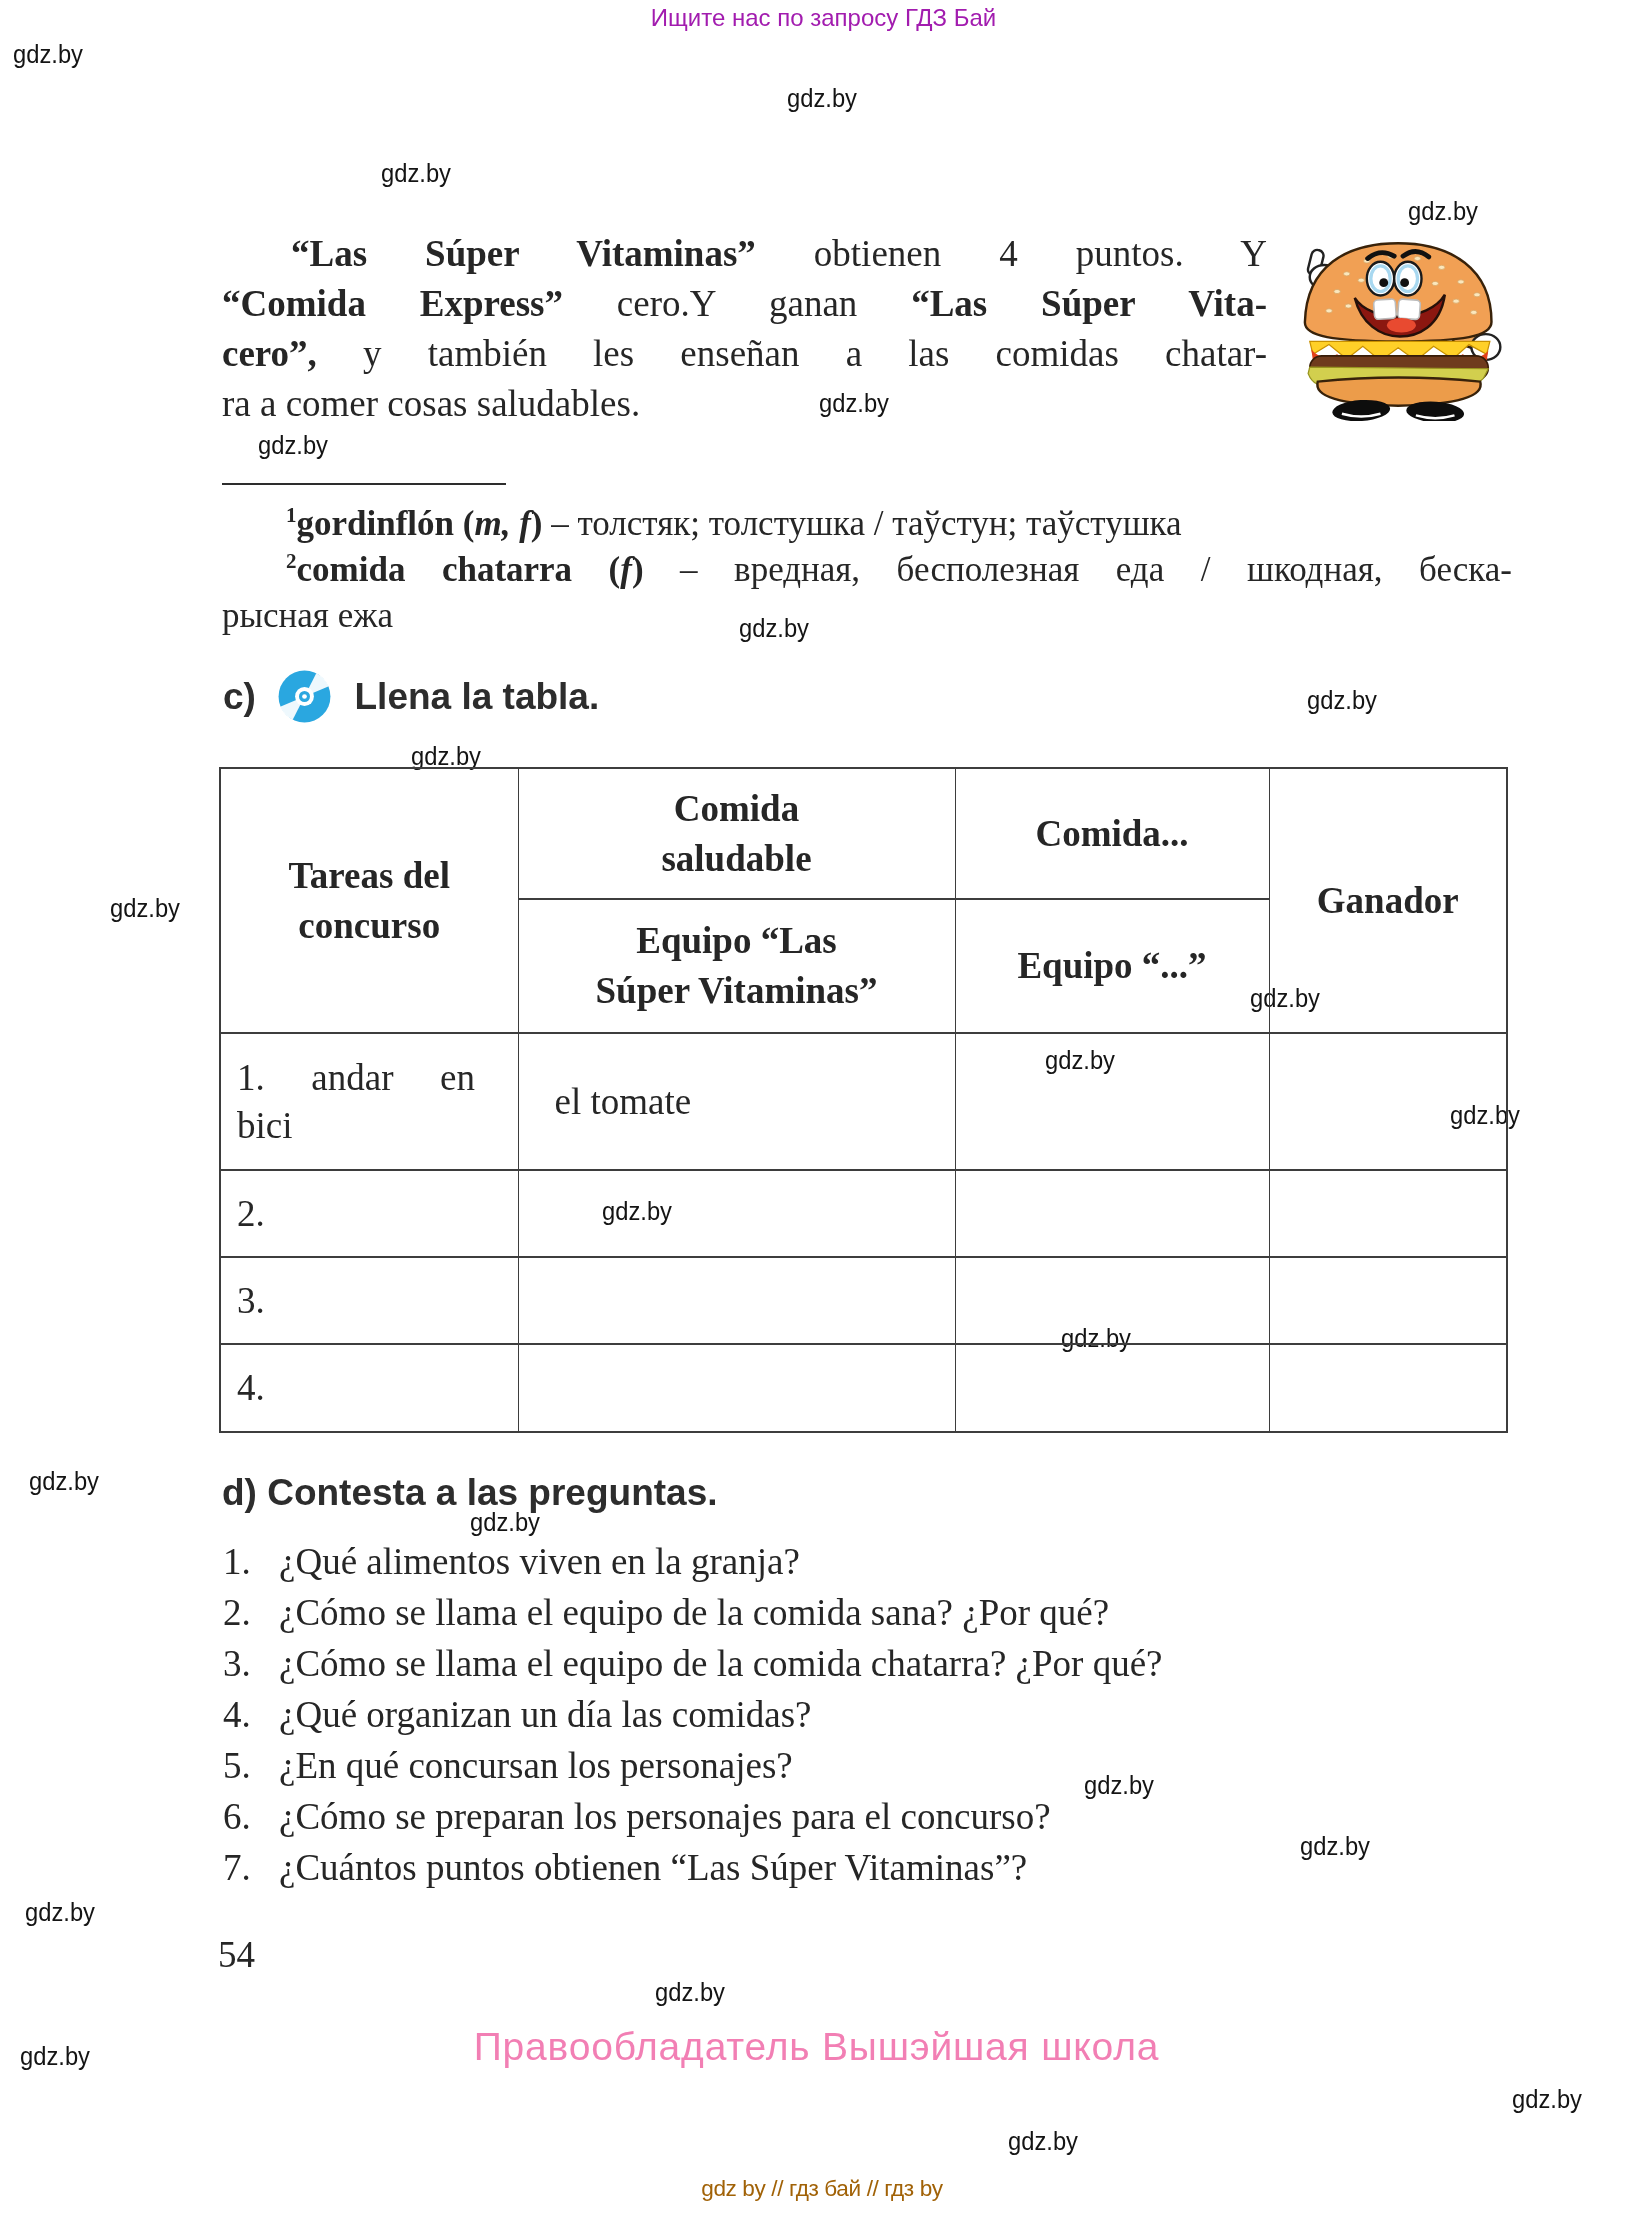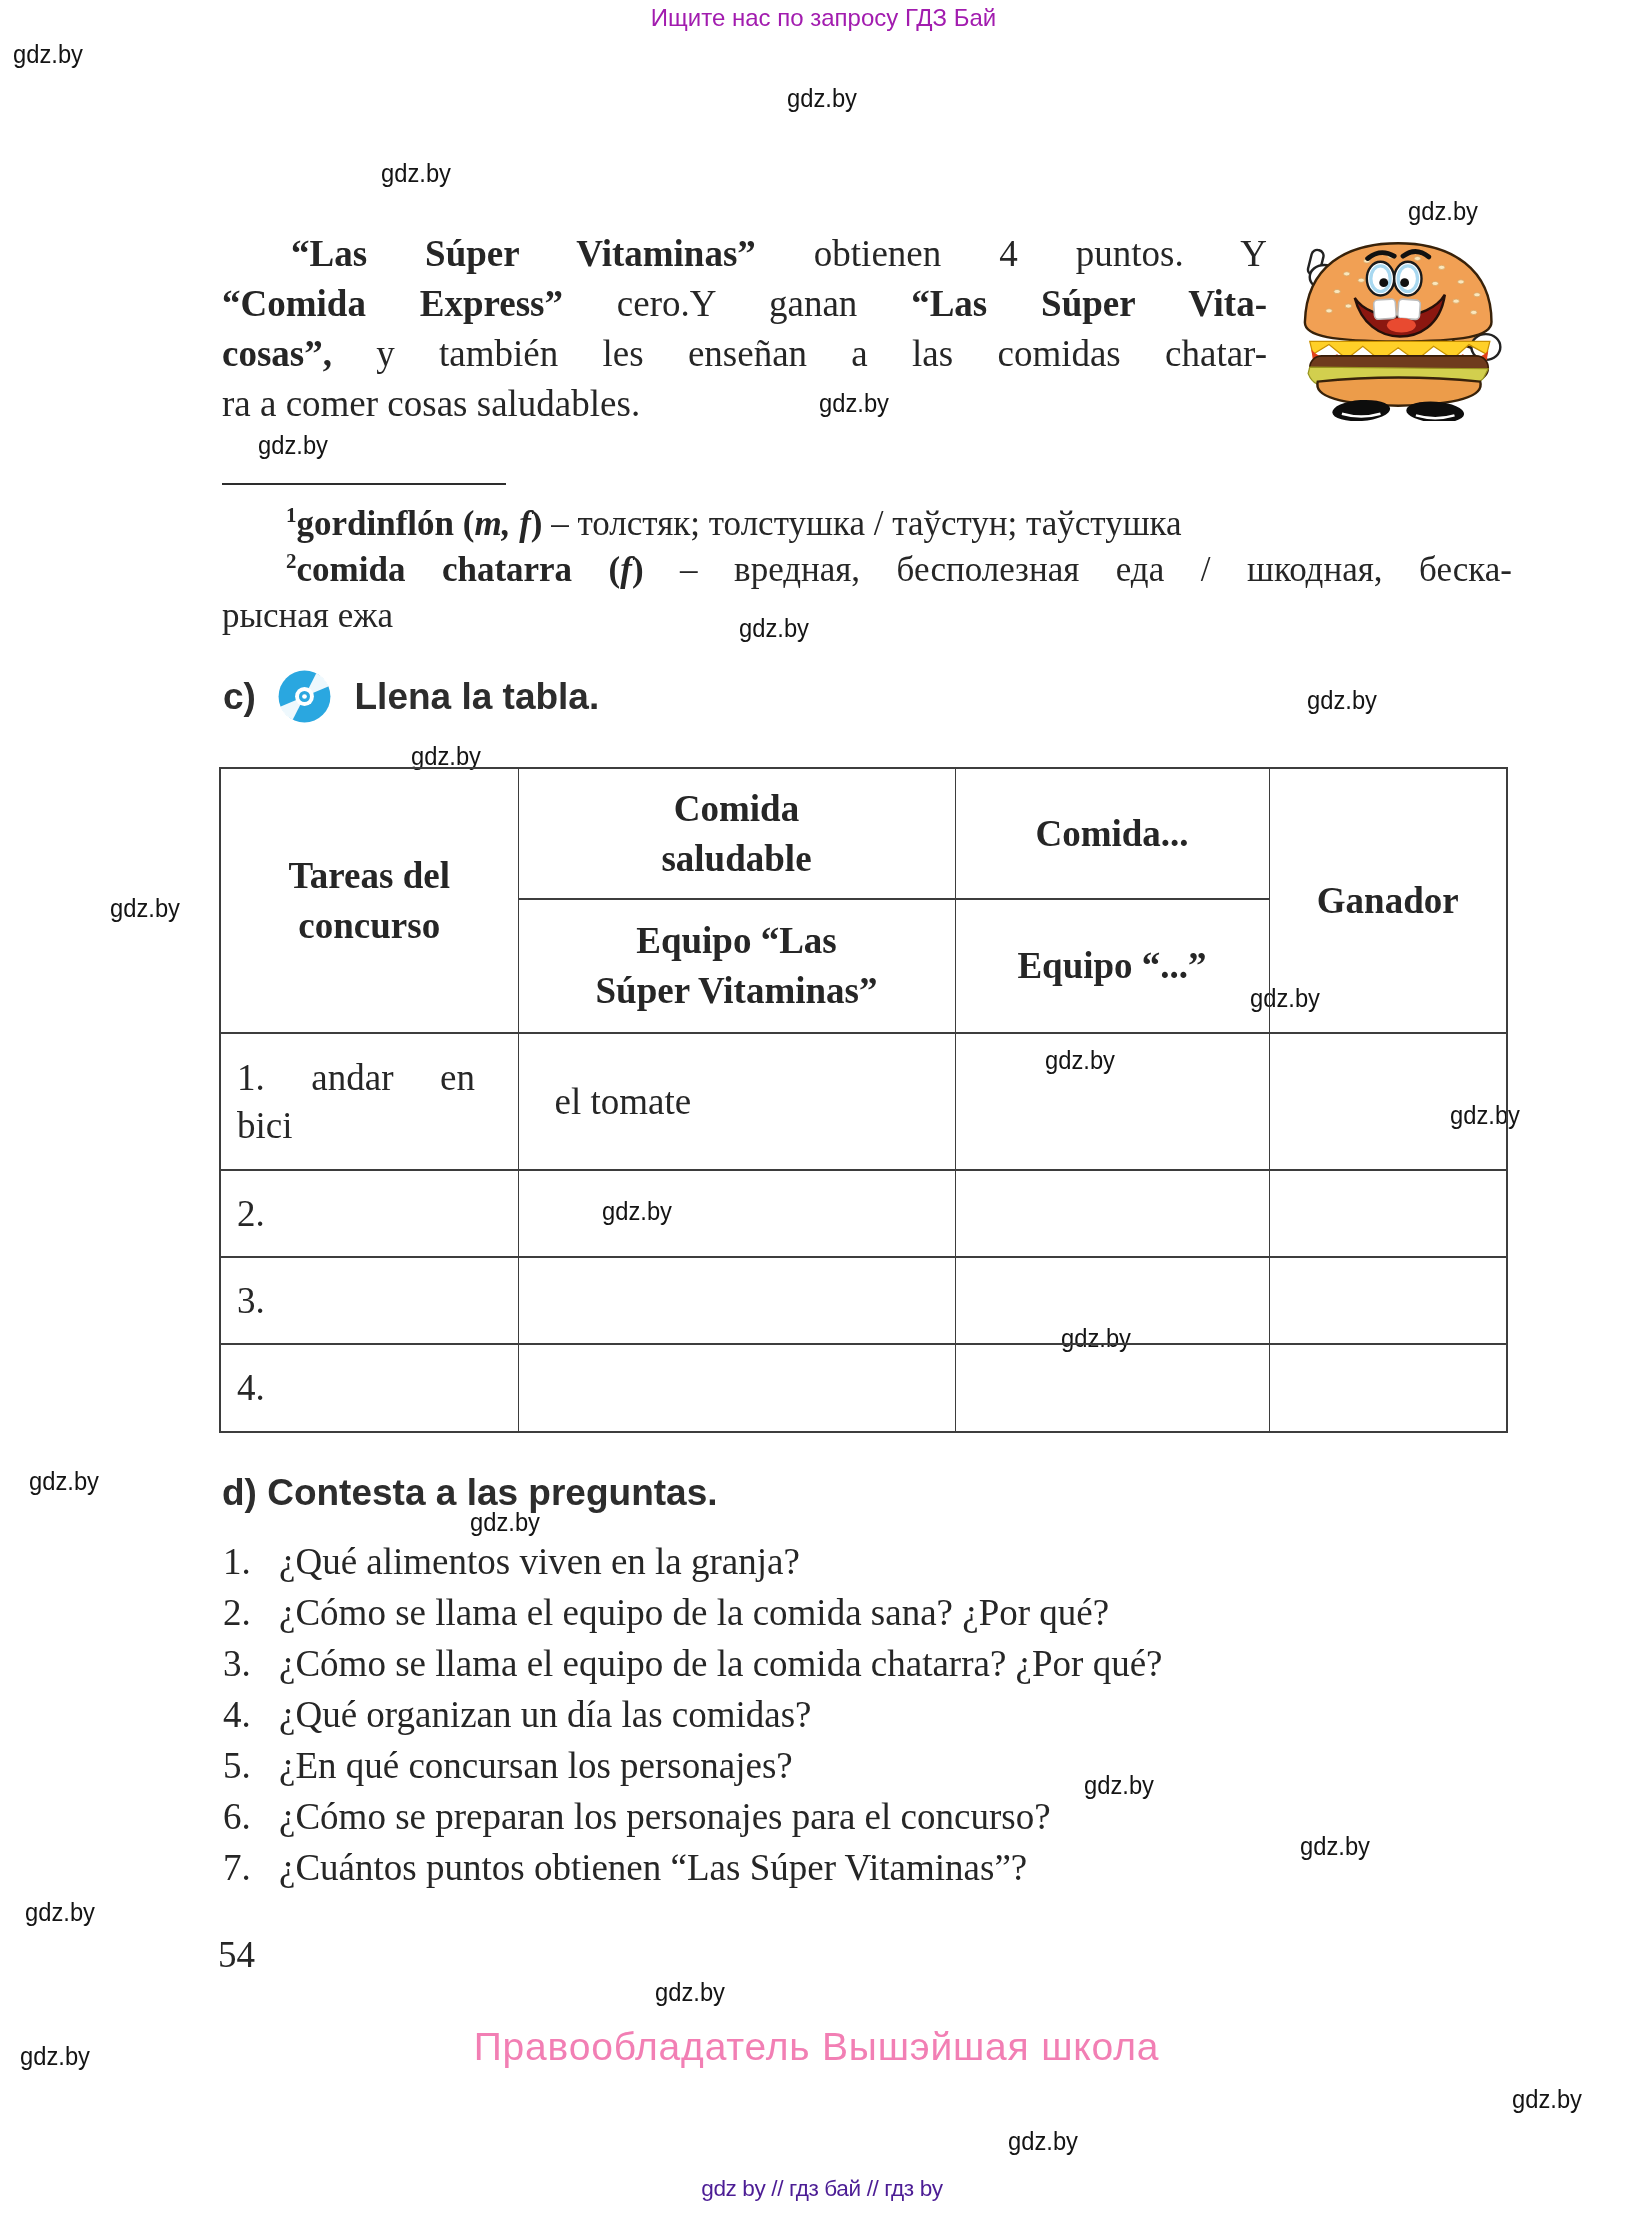--- a/index.html
+++ b/index.html
@@ -88,21 +88,21 @@
     <span class="wm" style="left: 60px; top: 1912px;">gdz.by</span>
     <span class="wm" style="left: 690px; top: 1992px;">gdz.by</span>
     <span class="wm" style="left: 55px; top: 2056px;">gdz.by</span>
     <span class="wm" style="left: 1547px; top: 2099px;">gdz.by</span>
     <span class="wm" style="left: 1043px; top: 2141px;">gdz.by</span>
   </div>
 
 <div class="intro">
     <div class="iline j ind"><span class="b ">“Las Súper Vitaminas”</span><span class=""> obtienen 4 puntos. Y</span></div>
     <div class="iline j"><span class="b ">“Comida Express”</span><span class=""> cero.Y ganan </span><span class="b ">“Las Súper Vita-</span></div>
-    <div class="iline j"><span class="b ">cosas”,</span><span class=""> y también les enseñan a las comidas chatar-</span></div>
+    <div class="iline j"><span class="b ">cero”,</span><span class=""> y también les enseñan a las comidas chatar-</span></div>
     <div class="iline"><span class="">ra a comer cosas saludables.</span></div>
   </div>
 
 <div class="burger">
   <svg viewBox="0 0 270 235" width="218" height="189">
 
     <path d="M74 100 L40 58 L58 46 L86 90 Z" fill="#f0a85c" stroke="#33200a" stroke-width="3"></path>
     <rect x="24" y="22" width="15" height="32" rx="7" fill="#ffffff" stroke="#222222" stroke-width="3" transform="rotate(14 31 38)"></rect>
     <ellipse cx="42" cy="56" rx="18" ry="15" fill="#ffffff" stroke="#222222" stroke-width="3"></ellipse>
 
@@ -253,14 +253,14 @@
     <div class="q"><span class="qn">2.</span><span>¿Cómo se llama el equipo de la comida sana? ¿Por qué?</span></div>
     <div class="q"><span class="qn">3.</span><span>¿Cómo se llama el equipo de la comida chatarra? ¿Por qué?</span></div>
     <div class="q"><span class="qn">4.</span><span>¿Qué organizan un día las comidas?</span></div>
     <div class="q"><span class="qn">5.</span><span>¿En qué concursan los personajes?</span></div>
     <div class="q"><span class="qn">6.</span><span>¿Cómo se preparan los personajes para el concurso?</span></div>
     <div class="q"><span class="qn">7.</span><span>¿Cuántos puntos obtienen “Las Súper Vitaminas”?</span></div>
   </div>
 
 <div class="pagenum">54</div>
 <div class="publisher" style="color: rgb(242, 127, 180);">Правообладатель Вышэйшая школа</div>
-<div class="links" style="color: #4c1d95;">gdz by  //  гдз бай  //  гдз by</div>
+<div class="links" style="color: #a16207;">gdz by  //  гдз бай  //  гдз by</div>
 
 
 </body></html>

